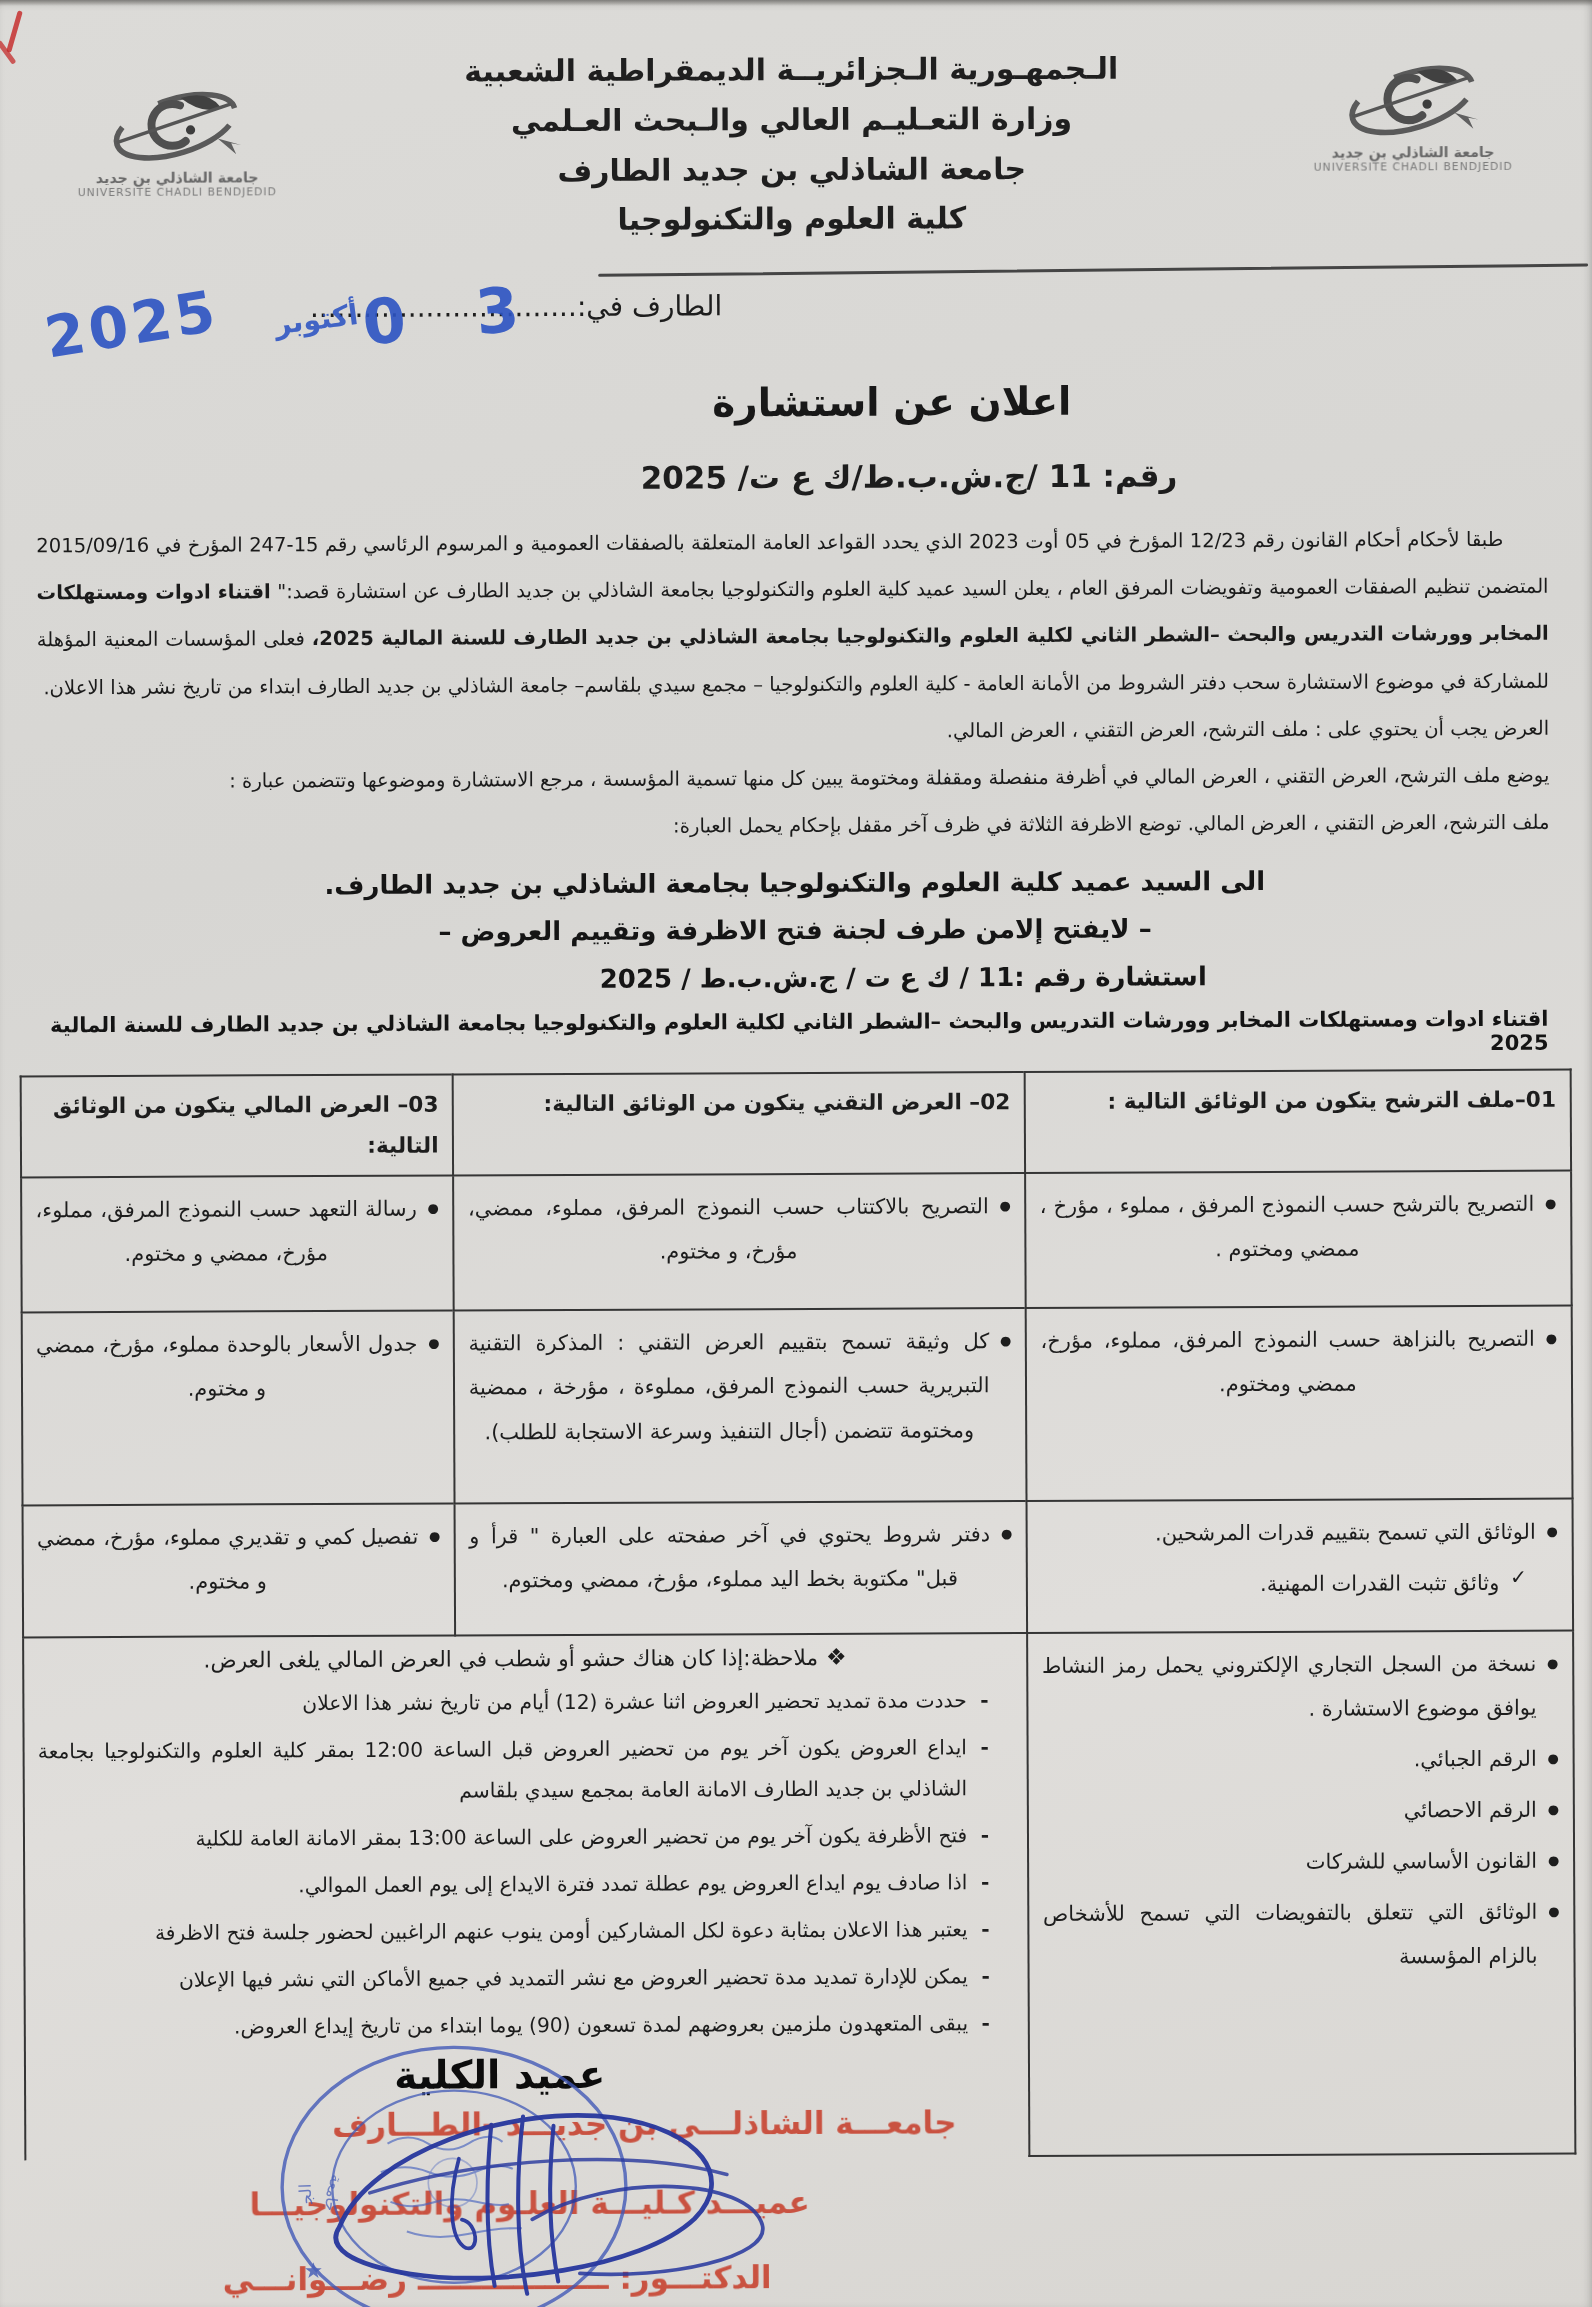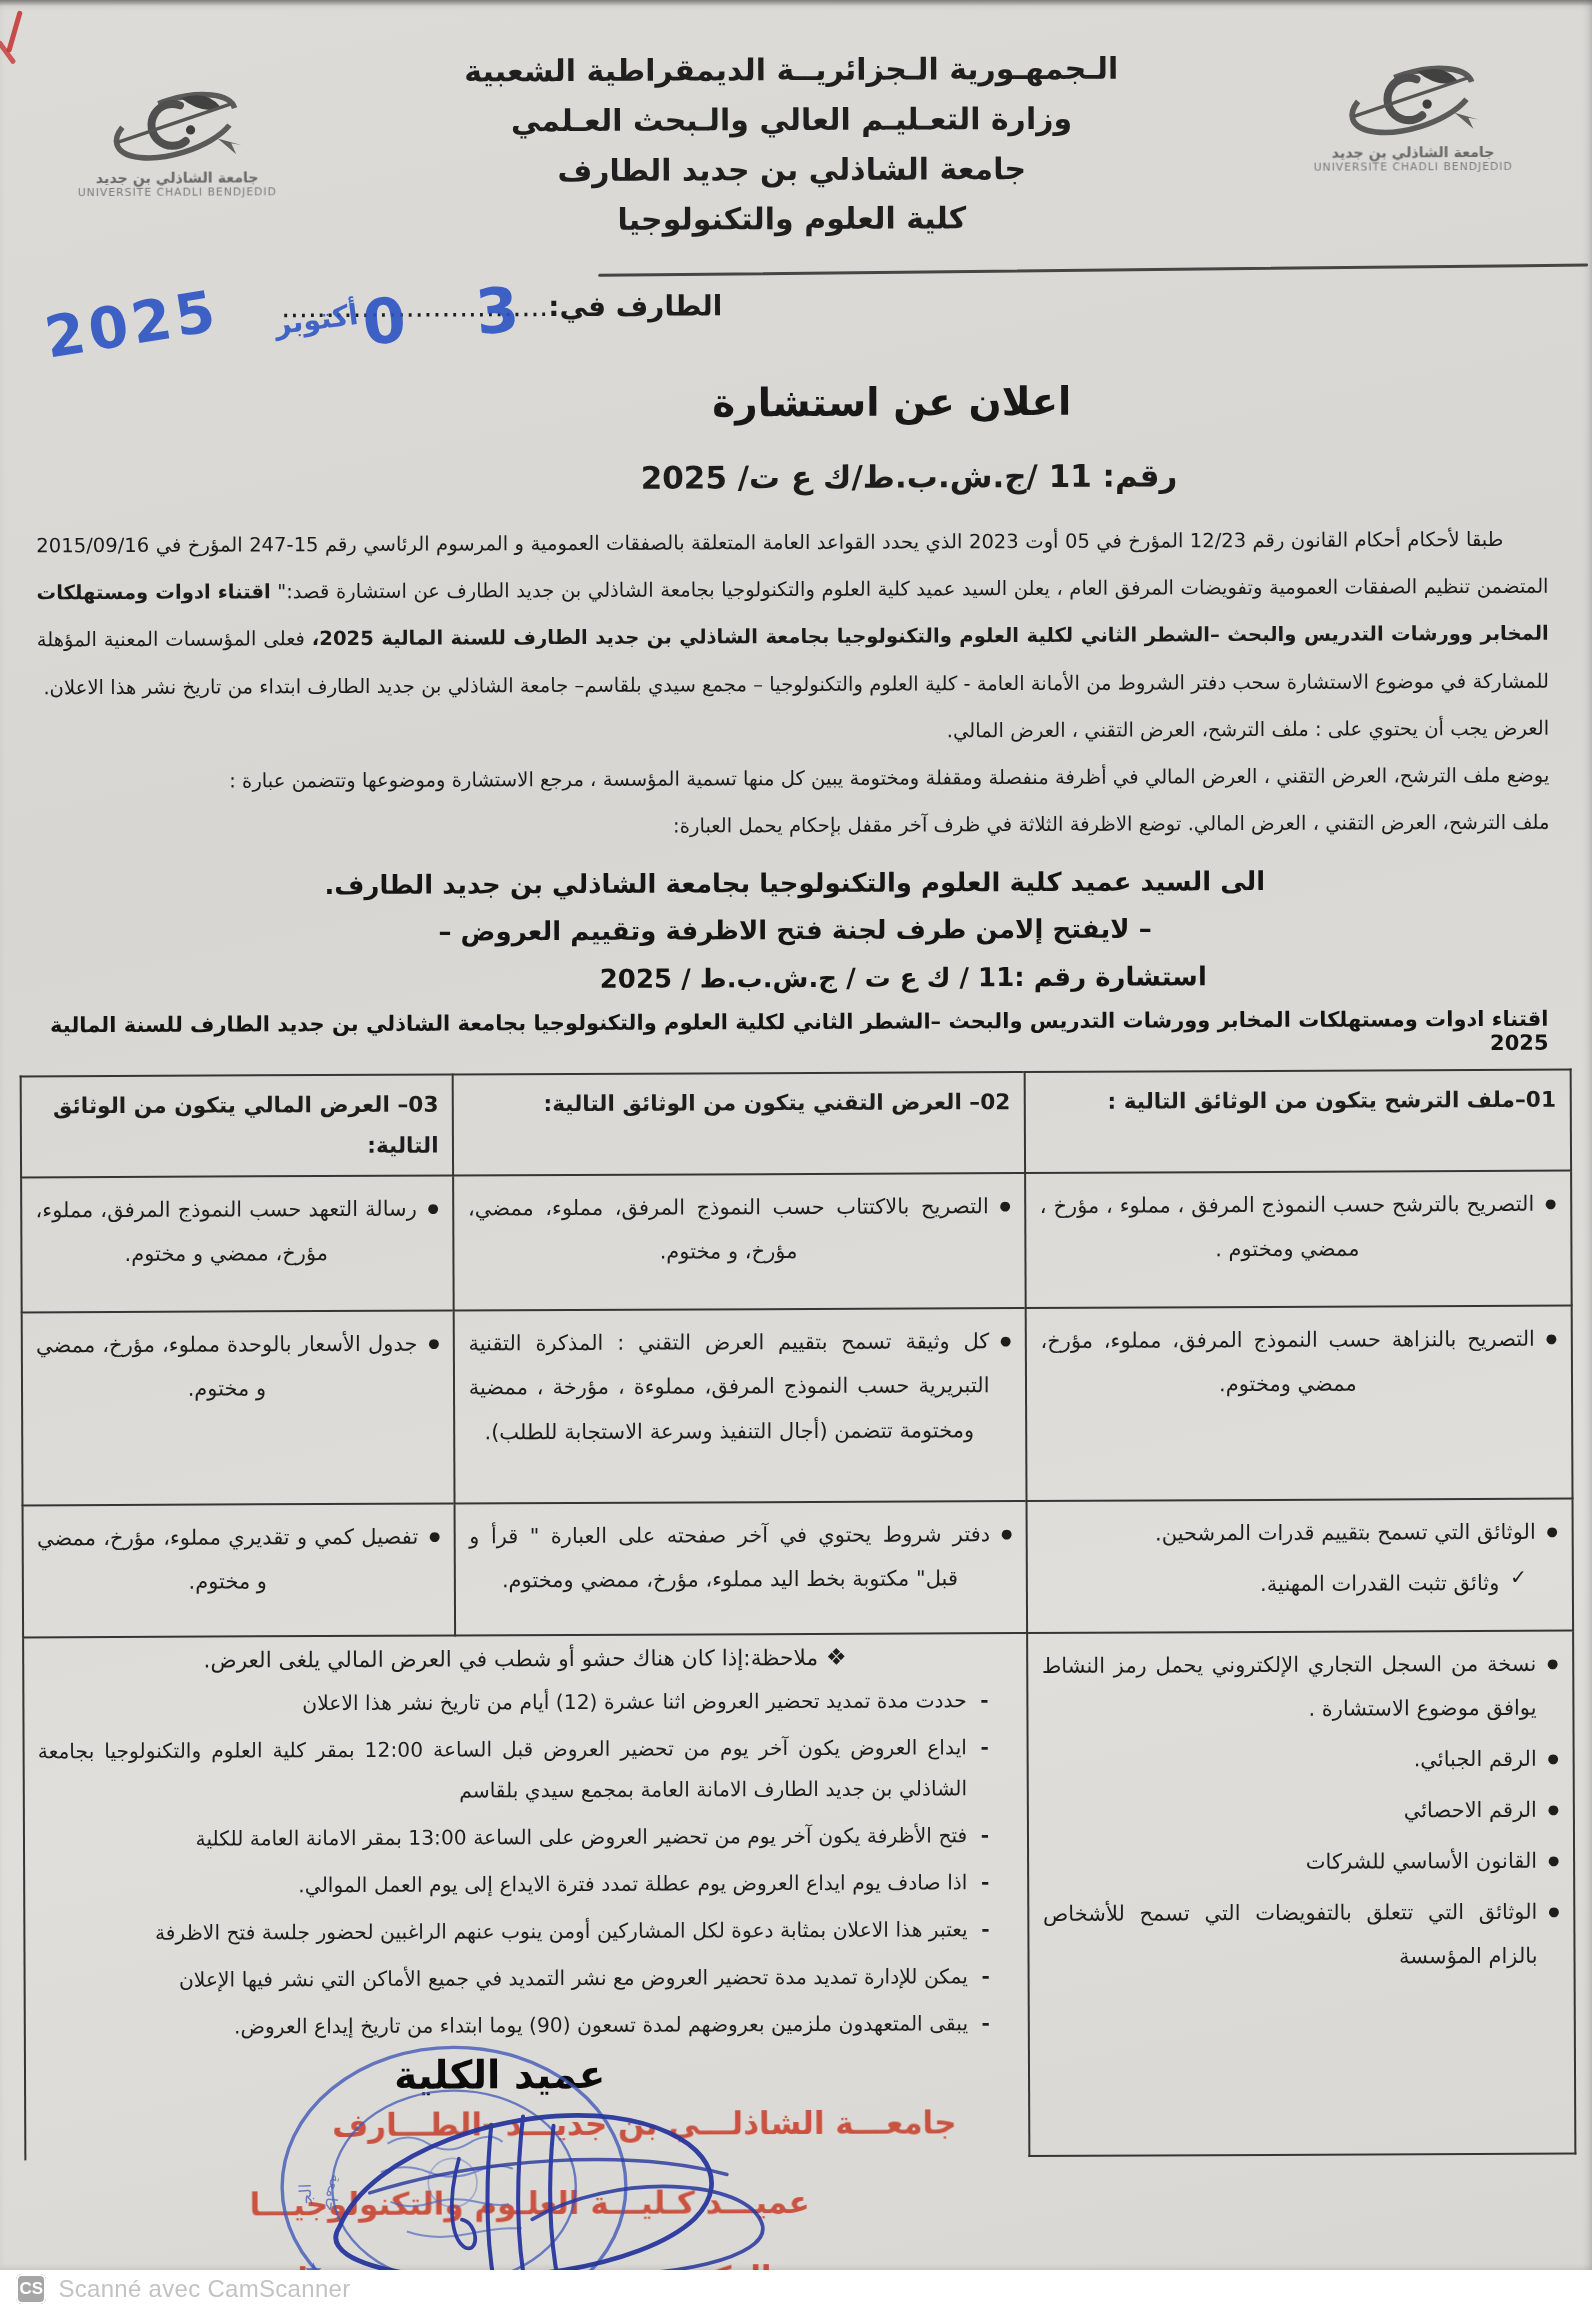--- a/index.html
+++ b/index.html
@@ -11,21 +11,21 @@
   
   .gov-header{padding-top:45px;text-align:center;font-weight:700;font-size:30px;line-height:1.66;color:#1f1f1f;}
   .logo{position:absolute;text-align:center;color:#6e6e6e;}
   .logo-left{left:42px;top:83px;width:279px;}
   .logo-right{right:32.5px;top:62px;width:284px;}
   .logo .cap-ar{font-size:14.2px;font-weight:700;color:#686868;margin-top:1.4px;letter-spacing:0.7px;filter:blur(0.3px);}
   .logo .cap-fr{font-size:10.8px;color:#7b7b7b;letter-spacing:1px;direction:ltr;filter:blur(0.3px);}
   .hr-divider{width:990px;height:2.7px;background:#454545;border-radius:2px;margin:26px 0 0 0;margin-left:602px;transform:rotate(-0.35deg);}
   
   .date-line{position:relative;width:487px;margin:16.2px 866px 0 0;height:68px;font-size:28px;}
-  .date-label{font-weight:700;}
+  .date-label{font-weight:400;}
   .date-dots{letter-spacing:2px;font-weight:400;}
   .stamp-day{position:absolute;top:-12.2px;left:127px;font-size:62px;font-weight:700;color:#2d54c3;letter-spacing:24.4px;transform:rotate(-5deg);opacity:.9;}
   .stamp-month{position:absolute;top:12.2px;left:39px;font-size:28.4px;font-weight:700;color:#2d54c3;transform:rotate(-7deg);opacity:.88;}
   .stamp-year{position:absolute;top:-1.4px;left:-191px;font-size:57px;font-weight:700;color:#2d54c3;letter-spacing:4.1px;transform:rotate(-9deg);opacity:.9;}
   
   .doc-title{margin-top:23px;text-align:center;font-size:39px;font-weight:800;color:#181818;transform:translateX(99px);}
   .ref-line{margin-top:34px;text-align:center;font-size:31px;font-weight:700;transform:translateX(116px);}
   
   .body-block{margin:24.4px 41px 0 39px;font-size:19.6px;line-height:2.4;text-align:justify;color:#1b1b1b;}
   .body-block p{margin:0;}
@@ -303,18 +303,14 @@
                 <path stroke-width="5.5" opacity=".9" d="M 360,210 C 480,140 680,150 700,220 C 712,268 560,300 430,290"></path>
               </g>
             </svg>
           </div>
         </td>
       </tr>
     </tbody>
       </table>
   </div>
 
-  <div class="cam-strip">
-    <div class="cs-badge">CS</div>
-    <div class="cam-text">Scanné avec CamScanner</div>
-  </div>
 </div>
 
 
 </body></html>

